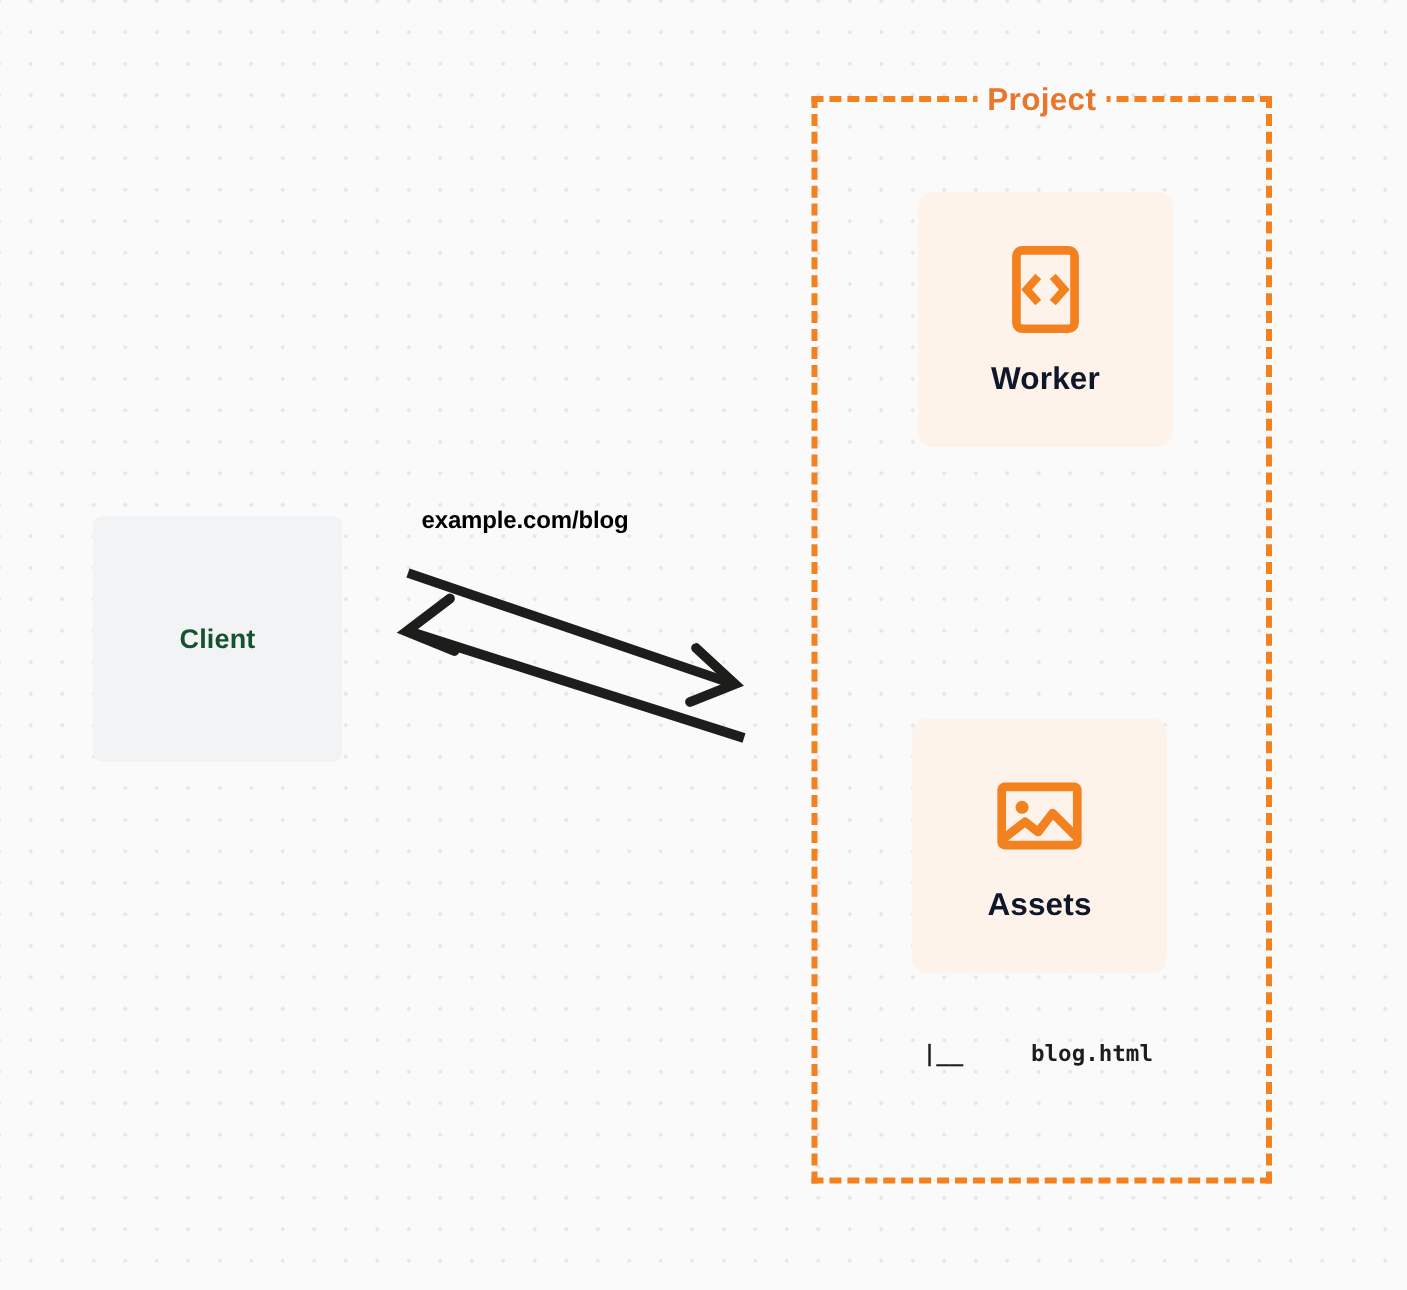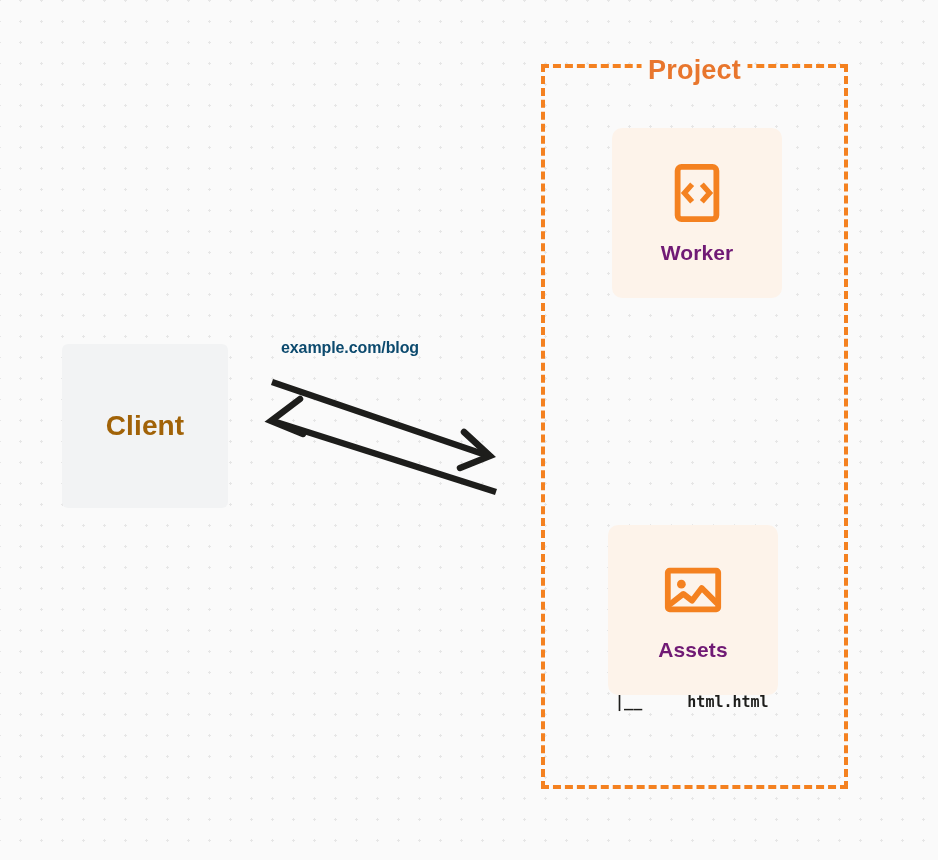--- a/index.html
+++ b/index.html
@@ -30,41 +30,41 @@
     top: 344px;
     width: 166px;
     height: 164px;
     background: #f2f3f4;
     border-radius: 6px;
     display: flex;
     align-items: center;
     justify-content: center;
   }
   .client-label {
-    font-size: 28px;
+    font-size: 18px;
     font-weight: bold;
-    color: #a16207;
+    color: #14532d;
     letter-spacing: 0.1px;
   }
 
   
   .arrows {
     position: absolute;
     left: 250px;
     top: 325px;
     width: 270px;
     height: 200px;
   }
   .edge-label {
     position: absolute;
     left: 281px;
     top: 339px;
     font-size: 16px;
     font-weight: bold;
-    color: #0c4a6e;
+    color: #000000;
     letter-spacing: -0.1px;
     white-space: nowrap;
   }
 
   
   .project-container {
     position: absolute;
     left: 541px;
     top: 64px;
     width: 307px;
@@ -73,52 +73,52 @@
     border: 4px dashed #f48120;
     background: transparent;
   }
   .project-title {
     position: absolute;
     left: 50%;
     top: -13px;
     transform: translateX(-50%);
     background: #fafafa;
     padding: 0 7px;
-    font-size: 27px;
+    font-size: 21px;
     font-weight: bold;
     color: #e8762d;
     letter-spacing: 0.2px;
     white-space: nowrap;
   }
 
   
   .card {
     position: absolute;
     width: 170px;
     height: 170px;
     background: #fdf3ea;
     border-radius: 10px;
     display: flex;
     flex-direction: column;
     align-items: center;
     justify-content: center;
   }
   .card-worker { left: 612px; top: 128px; }
-  .card-assets { left: 608px; top: 479px; margin-top: 46px; }
+  .card-assets { left: 608px; top: 479px; }
 
   .card-icon {
     width: 62px;
     height: 62px;
     display: block;
   }
   .card-title {
     margin-top: 17px;
     font-size: 21px;
     font-weight: bold;
-    color: #701a75;
+    color: #0f172a;
     letter-spacing: 0.1px;
   }
 
   
   .file-tree {
     position: absolute;
     left: 588px;
     top: 650px;
     font-family: "DejaVu Sans Mono", monospace;
     font-size: 15px;
@@ -168,17 +168,17 @@
   <div class="card card-assets">
     <svg class="card-icon" viewBox="0 0 64 64">
       <rect x="6" y="12" width="52" height="40" rx="2" ry="2" fill="none" stroke="#f48120" stroke-width="6"></rect>
       <circle cx="20" cy="26" r="4.5" fill="#f48120"></circle>
       <path d="M 8,47 L 22,36 L 31,43 L 41,30 L 56,45" fill="none" stroke="#f48120" stroke-width="6" stroke-linecap="round" stroke-linejoin="round"></path>
     </svg>
     <span class="card-title">Assets</span>
   </div>
 
   <div class="file-tree">
-    <div>   |__     html.html</div>
+    <div>   |__     blog.html</div>
     
   </div>
 
 </div>
 
 </body></html>

